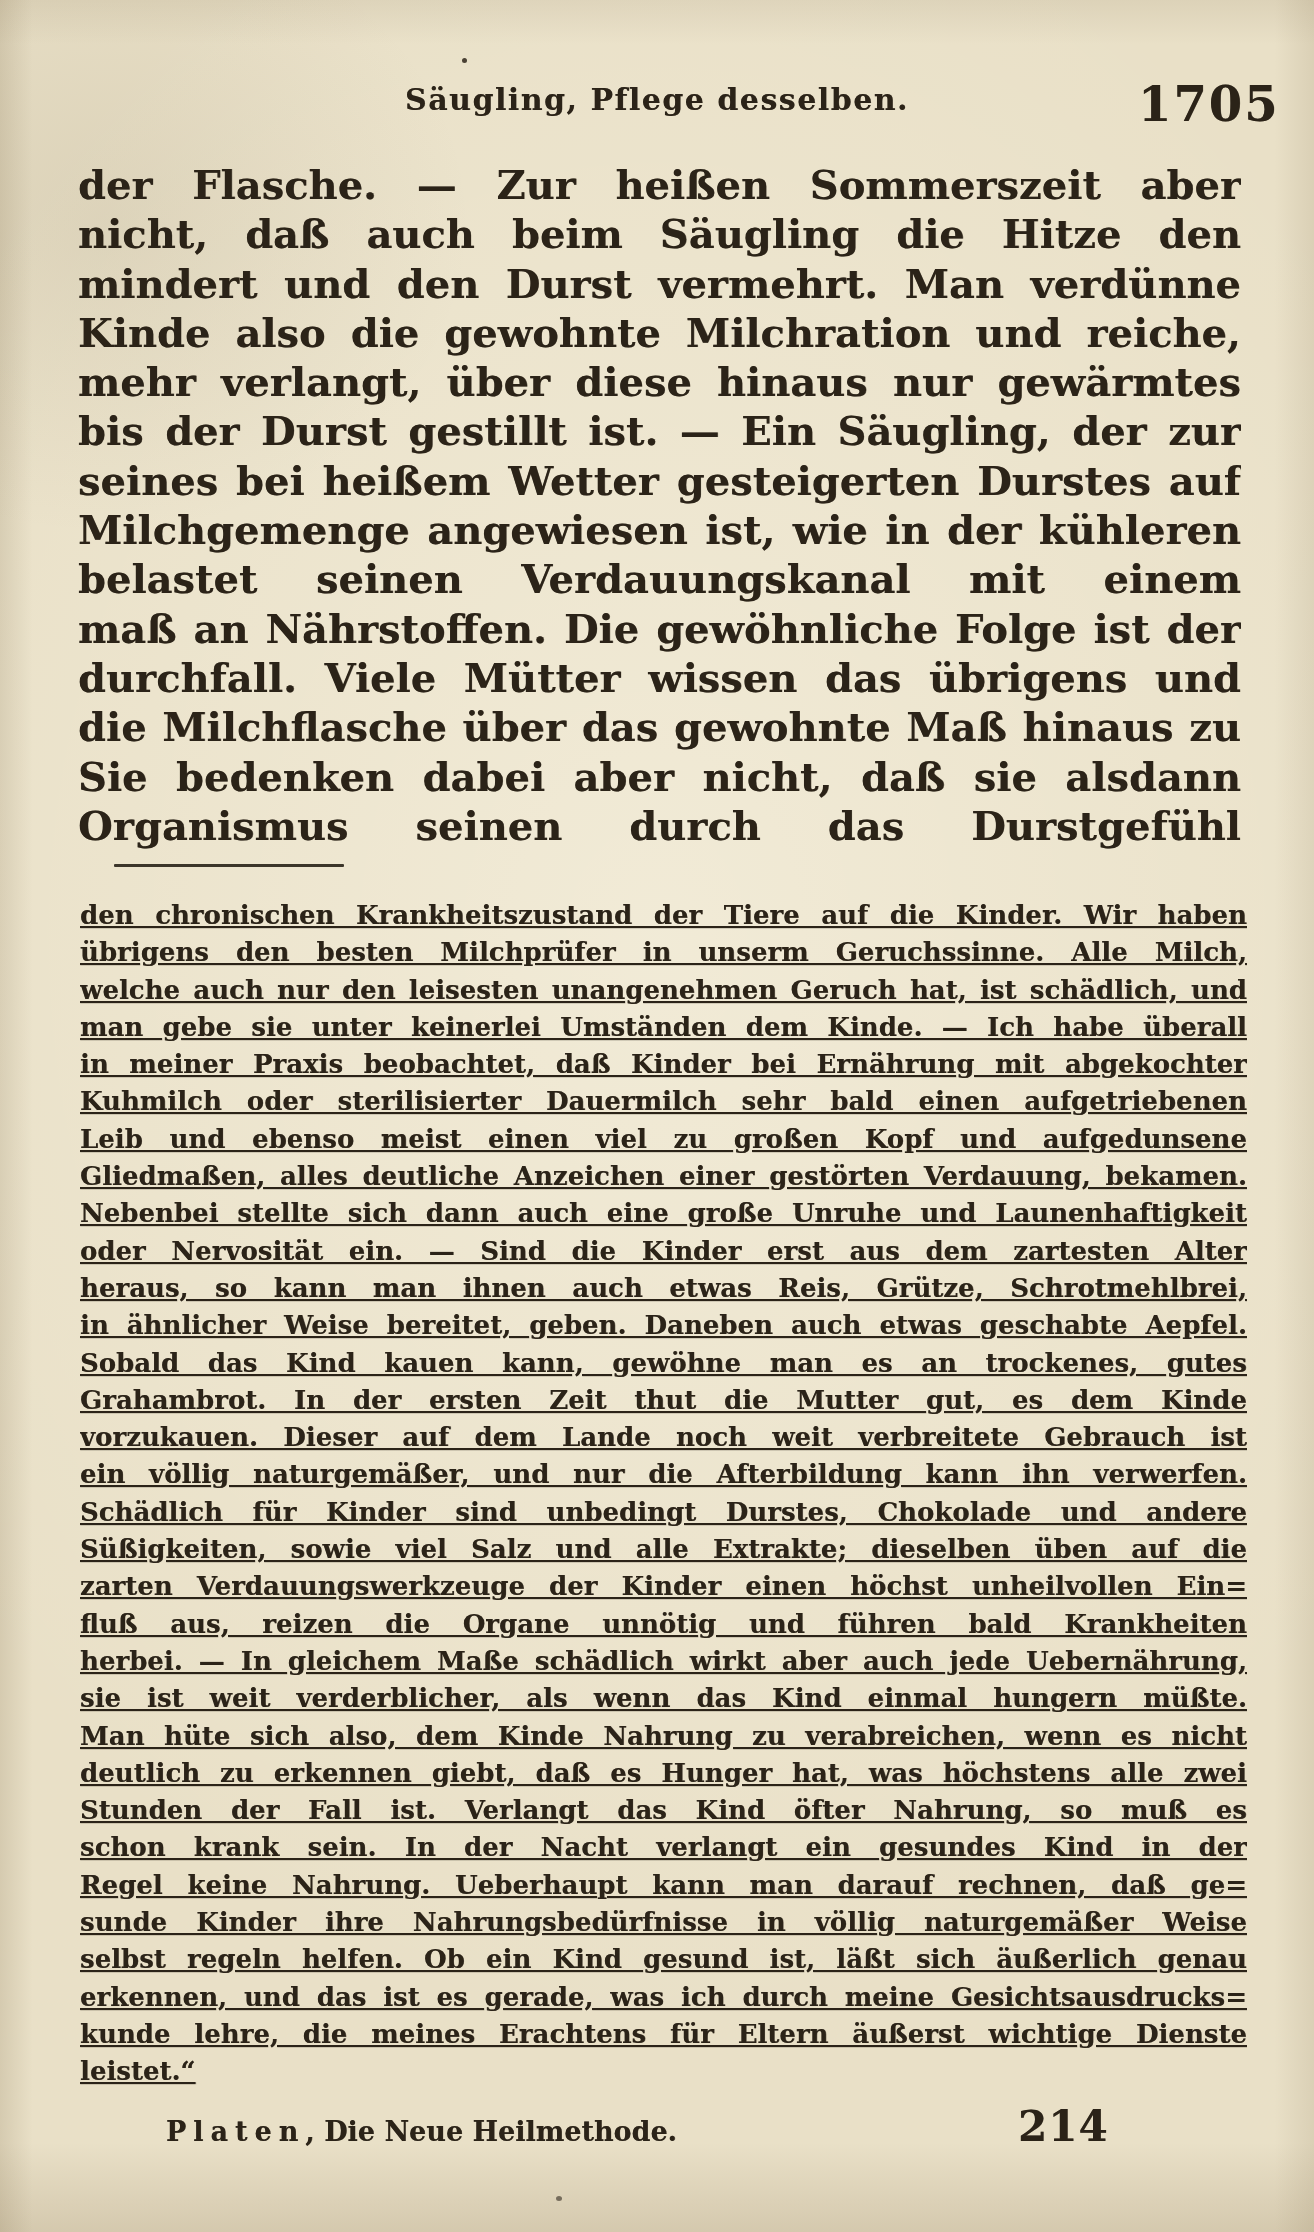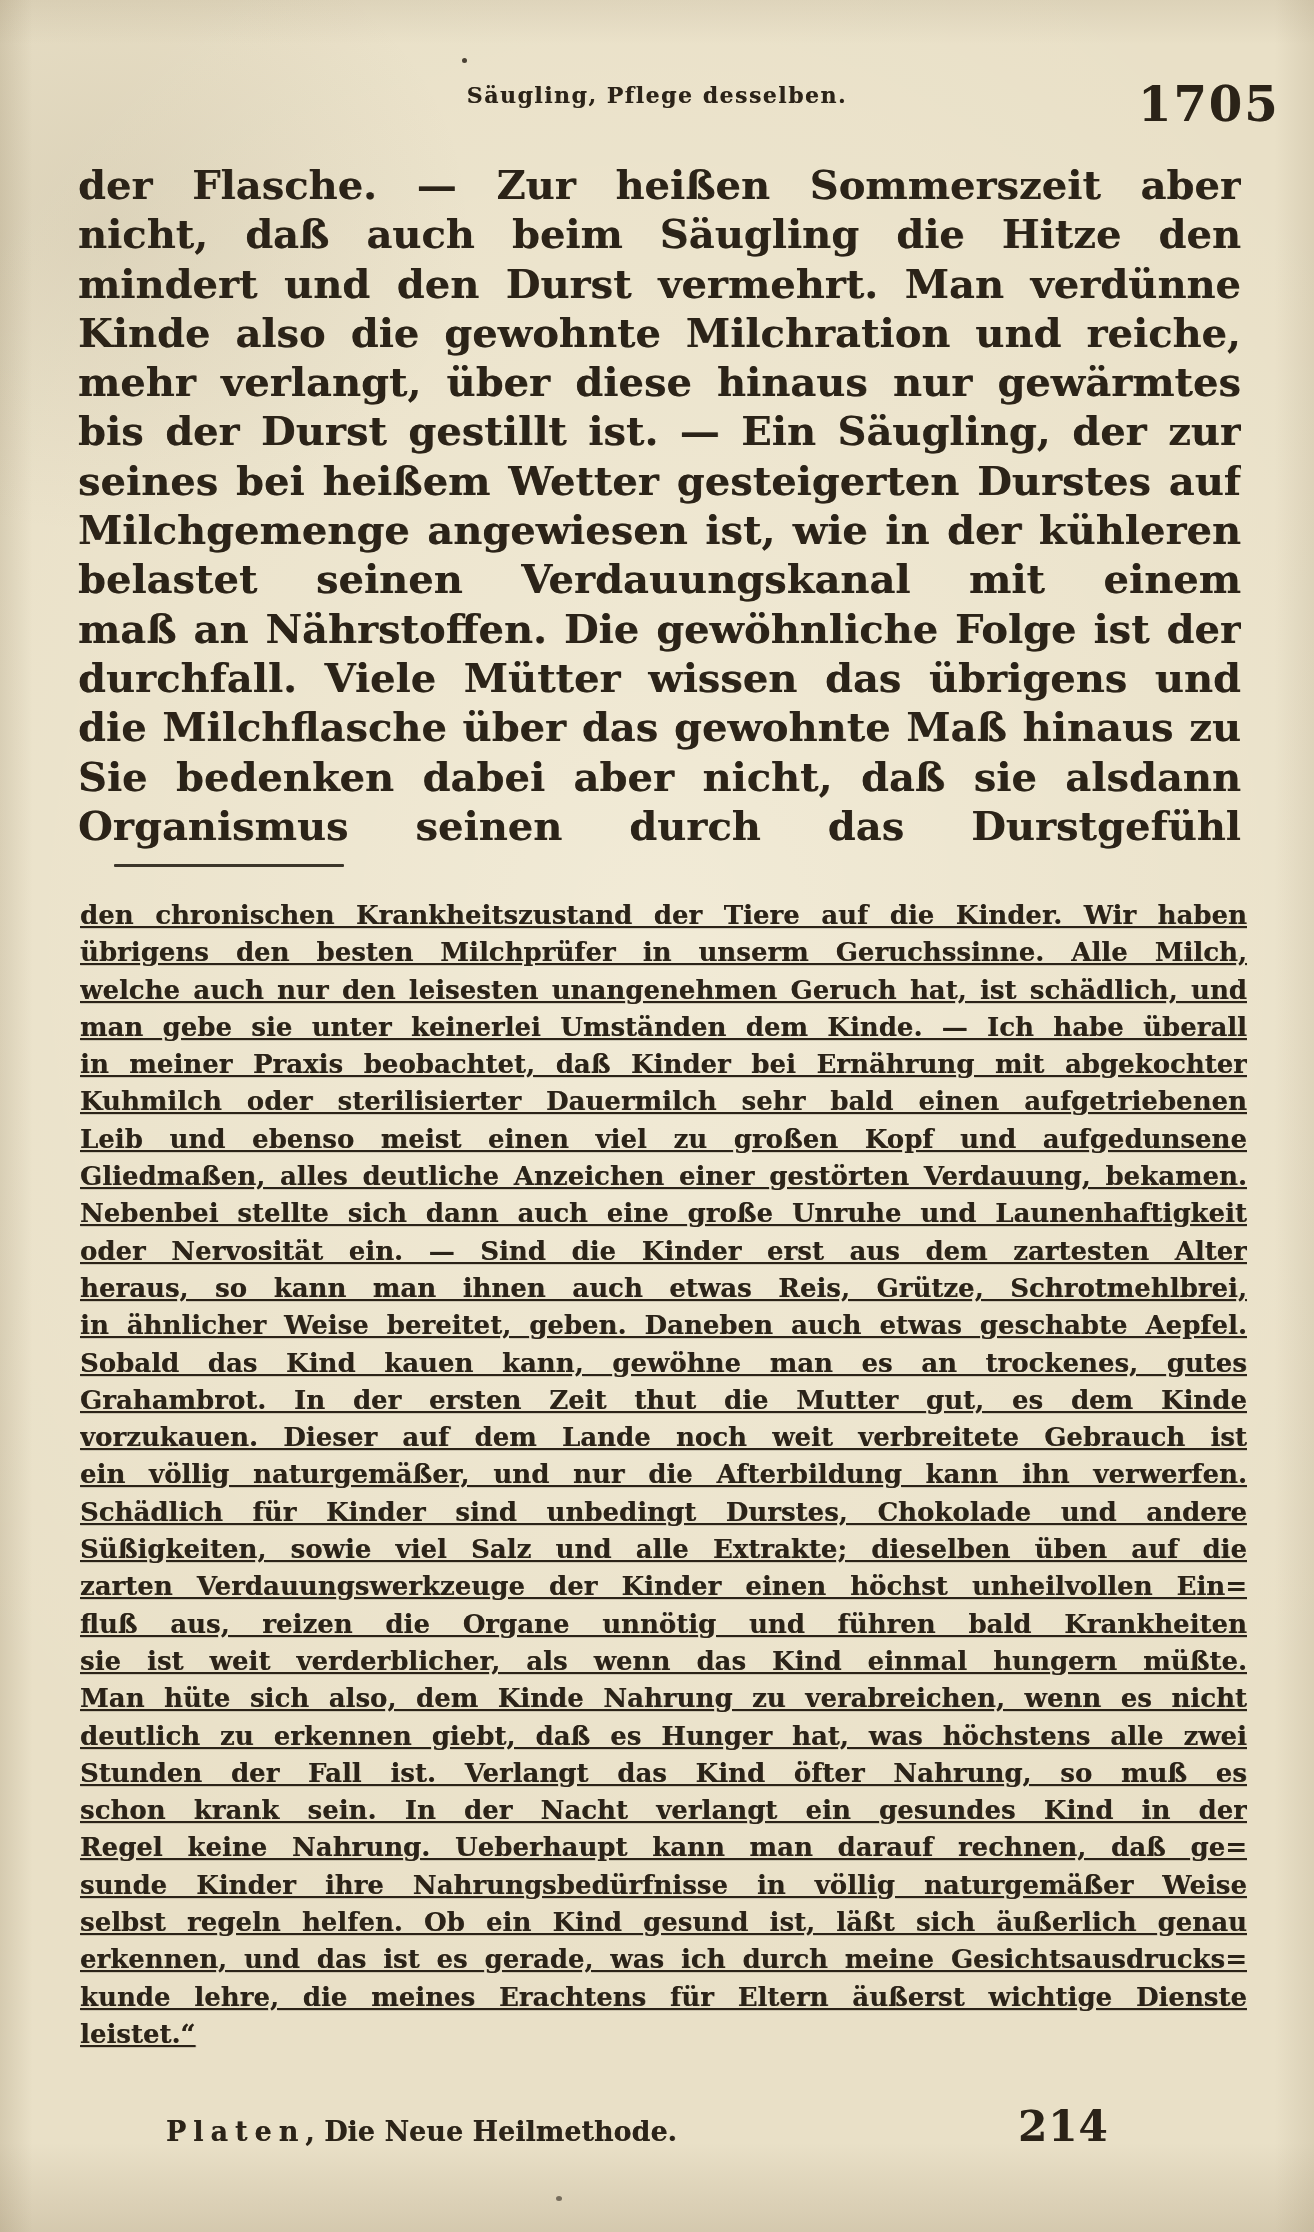--- a/index.html
+++ b/index.html
@@ -15,21 +15,21 @@
       linear-gradient(90deg, rgba(110,90,55,0.16) 0%, rgba(110,90,55,0) 2.5%, rgba(110,90,55,0) 97%, rgba(110,90,55,0.12) 100%),
       linear-gradient(180deg, rgba(110,90,55,0.10) 0%, rgba(110,90,55,0) 2%, rgba(110,90,55,0) 96%, rgba(120,95,60,0.18) 100%),
       radial-gradient(40% 20% at 8% 10%, rgba(100,85,55,0.10), rgba(0,0,0,0) 70%),
       #e9e0c7;
   }
   .ink{ text-shadow:0.3px 0.3px 0.5px rgba(43,35,24,0.55); }
 
   .header-title{
     position:absolute;top:82px;left:0;width:100%;
     text-align:center;
-    font-size:22px;font-weight:bold;letter-spacing:1.5px;
+    font-size:30px;font-weight:bold;letter-spacing:1.5px;
   }
   .page-number{
     position:absolute;top:76px;left:1138px;
     font-size:48px;font-weight:bold;letter-spacing:2px;
   }
 
   .main-text{
     position:absolute;top:160px;left:78px;width:1163px;
     font-size:40px;line-height:49.3px;font-weight:bold;
   }
@@ -109,20 +109,21 @@
       <div class="line">heraus, so kann man ihnen auch etwas Reis, Grütze, Schrotmehlbrei,</div>
       <div class="line">in ähnlicher Weise bereitet, geben.  Daneben auch etwas geschabte Aepfel.</div>
       <div class="line">Sobald das Kind kauen kann, gewöhne man es an trockenes, gutes</div>
       <div class="line">Grahambrot.  In der ersten Zeit thut die Mutter gut, es dem Kinde</div>
       <div class="line">vorzukauen.  Dieser auf dem Lande noch weit verbreitete Gebrauch ist</div>
       <div class="line">ein völlig naturgemäßer, und nur die Afterbildung kann ihn verwerfen.</div>
       <div class="line">Schädlich für Kinder sind unbedingt Durstes, Chokolade und andere</div>
       <div class="line">Süßigkeiten, sowie viel Salz und alle Extrakte; dieselben üben auf die</div>
       <div class="line">zarten Verdauungswerkzeuge der Kinder einen höchst unheilvollen Ein=</div>
       <div class="line">fluß aus, reizen die Organe unnötig und führen bald Krankheiten</div>
+      <div class="line">herbei. — In gleichem Maße schädlich wirkt aber auch jede Uebernährung,</div>
       <div class="line">sie ist weit verderblicher, als wenn das Kind einmal hungern müßte.</div>
       <div class="line">Man hüte sich also, dem Kinde Nahrung zu verabreichen, wenn es nicht</div>
       <div class="line">deutlich zu erkennen giebt, daß es Hunger hat, was höchstens alle zwei</div>
       <div class="line">Stunden der Fall ist.  Verlangt das Kind öfter Nahrung, so muß es</div>
       <div class="line">schon krank sein.  In der Nacht verlangt ein gesundes Kind in der</div>
       <div class="line">Regel keine Nahrung.  Ueberhaupt kann man darauf rechnen, daß ge=</div>
       <div class="line">sunde Kinder ihre Nahrungsbedürfnisse in völlig naturgemäßer Weise</div>
       <div class="line">selbst regeln helfen.  Ob ein Kind gesund ist, läßt sich äußerlich genau</div>
       <div class="line">erkennen, und das ist es gerade, was ich durch meine Gesichtsausdrucks=</div>
       <div class="line">kunde lehre, die meines Erachtens für Eltern äußerst wichtige Dienste</div>

